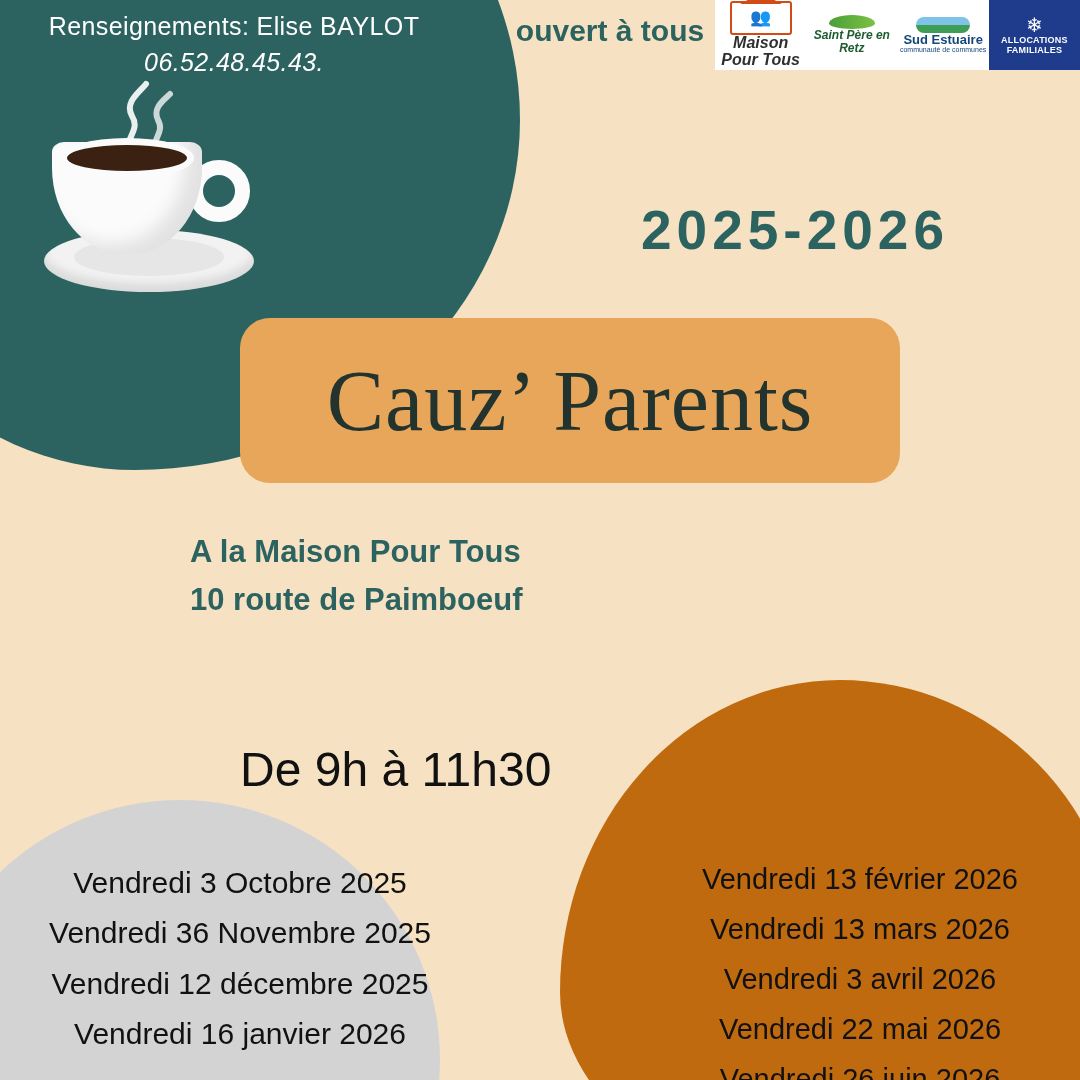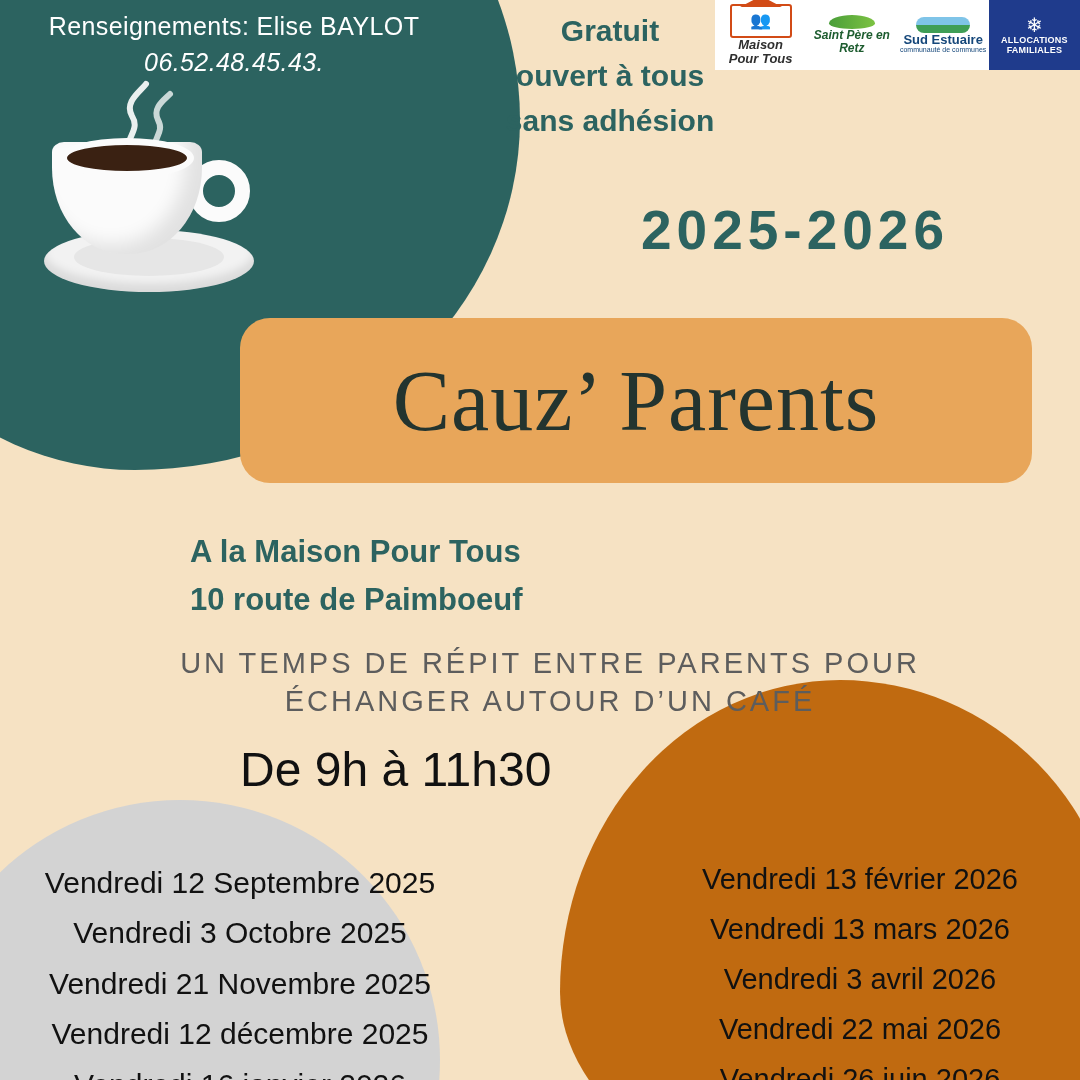--- a/index.html
+++ b/index.html
@@ -162,21 +162,21 @@
     align-items: center;
     justify-content: center;
     text-align: center;
     line-height: 1.05;
   }
   .logo-mpt .mpt-figs {
     font-size: 17px;
     letter-spacing: -1px;
   }
   .logo-mpt .mpt-name {
-    font-size: 13px;
+    font-size: 16px;
     font-style: italic;
     font-weight: bold;
     color: #2f2f2f;
   }
   .house {
     position: relative;
     width: 58px;
     height: 30px;
     border: 2px solid #d24b16;
     border-radius: 3px;
@@ -243,21 +243,21 @@
     font-weight: bold;
     font-size: 55px;
     letter-spacing: 5px;
   }
 
   
   .title-banner {
     position: absolute;
     left: 240px;
     top: 318px;
-    width: 792px;
+    width: 660px;
     height: 165px;
     background: #e8a65a;
     border-radius: 30px;
     display: flex;
     align-items: center;
     justify-content: center;
   }
   .title-banner .title {
     font-family: "Liberation Serif", serif;
     font-size: 86px;
@@ -345,23 +345,21 @@
       <path d="M56 74 C46 60 64 54 56 40 C50 28 62 20 68 14" fill="none" stroke="#ffffff" stroke-width="6" stroke-linecap="round" opacity=".75"></path>
     </svg>
     <div class="handle"></div>
     <div class="saucer"></div>
     <div class="saucer-inner"></div>
     <div class="cup"></div>
     <div class="coffee"></div>
   </div>
 
   <div class="free-text">
-    <div>Gratuit</div>
     <div>ouvert à tous</div>
-    <div>sans adhésion</div>
   </div>
 
   <div class="logos">
     <div class="logo logo-mpt">
       <div class="house">
         <span class="mpt-figs">👥</span>
       </div>
       <div class="mpt-name">Maison</div>
       <div class="mpt-name">Pour Tous</div>
     </div>
@@ -385,31 +383,26 @@
 
   <div class="title-banner">
     <div class="title">Cauz’ Parents</div>
   </div>
 
   <div class="place">
     <div>A la Maison Pour Tous</div>
     <div>10 route de Paimboeuf</div>
   </div>
 
-  <div class="desc">
-    <div>UN TEMPS DE RÉPIT ENTRE PARENTS POUR</div>
-    <div>ÉCHANGER  AUTOUR D’UN CAFÉ</div>
-  </div>
 
   <div class="hours">De 9h à 11h30</div>
 
   <div class="dates-left">
-    <div>Vendredi 12 Septembre 2025</div>
     <div>Vendredi 3 Octobre 2025</div>
-    <div>Vendredi 21 Novembre 2025</div>
+    <div>Vendredi 36 Novembre 2025</div>
     <div>Vendredi 12 décembre 2025</div>
     <div>Vendredi 16 janvier 2026</div>
   </div>
 
   <div class="dates-right">
     <div>Vendredi 13 février 2026</div>
     <div>Vendredi 13 mars 2026</div>
     <div>Vendredi 3 avril 2026</div>
     <div>Vendredi 22 mai 2026</div>
     <div>Vendredi 26 juin 2026</div>

